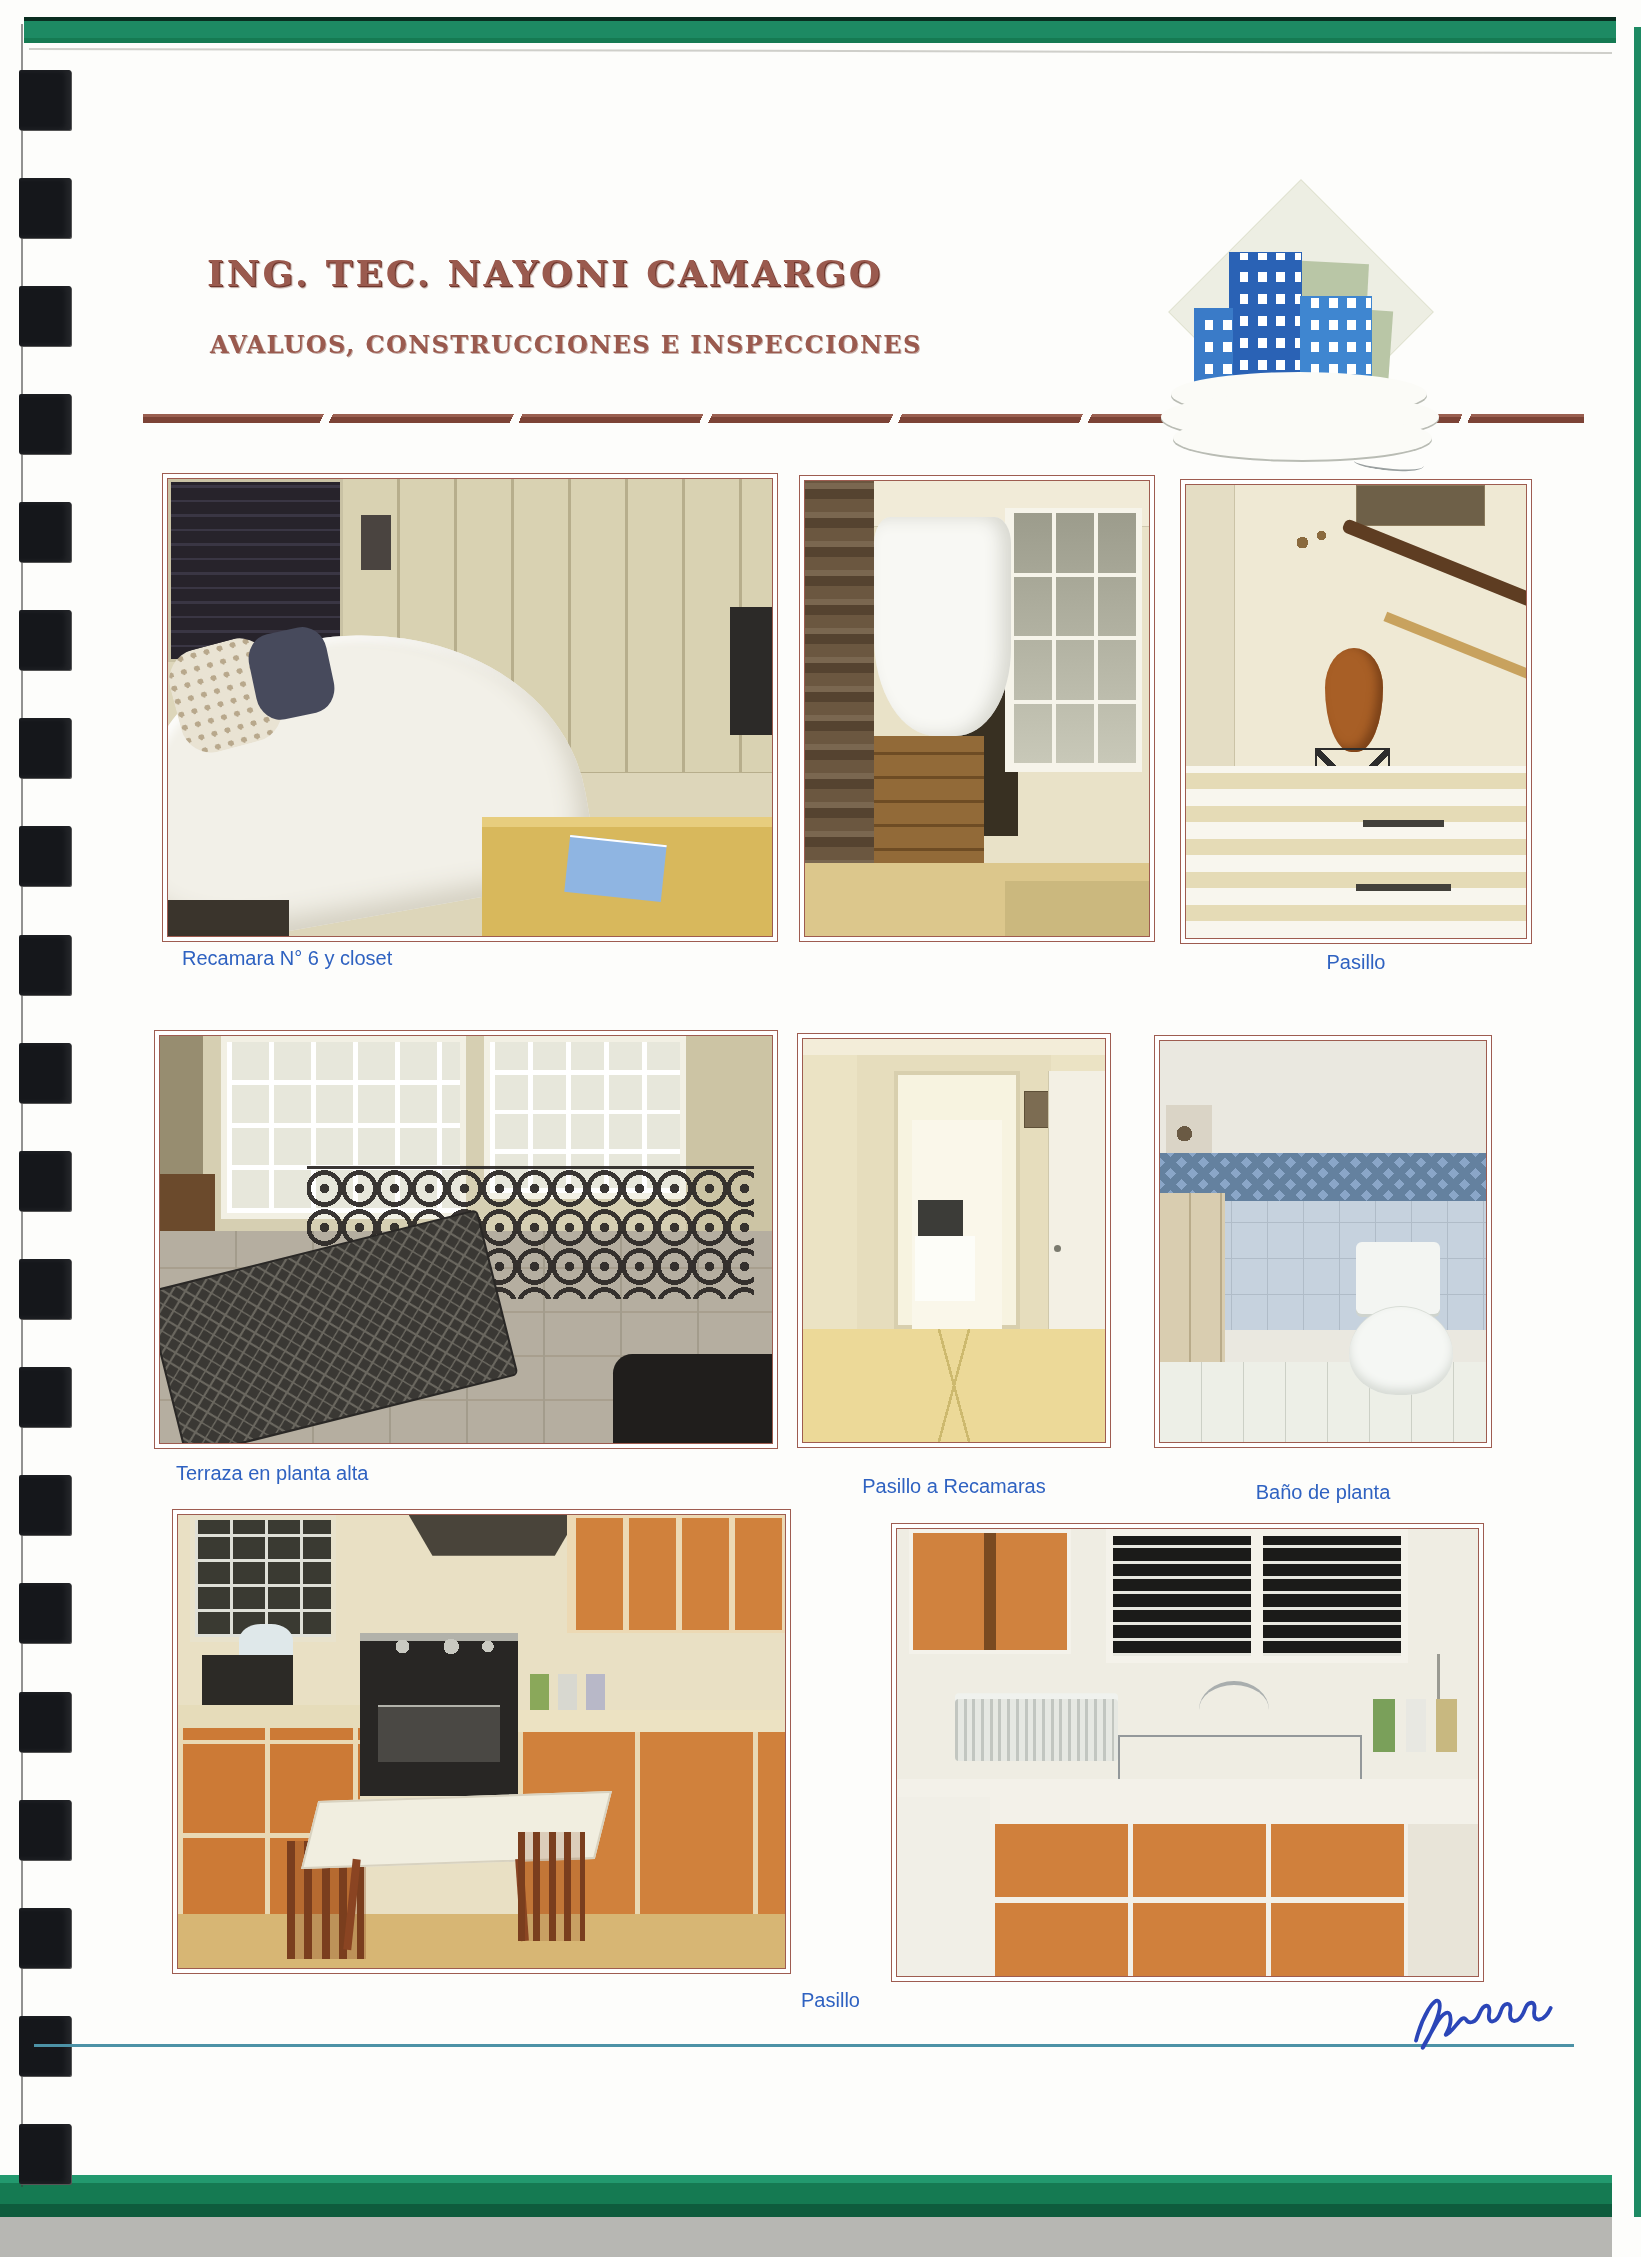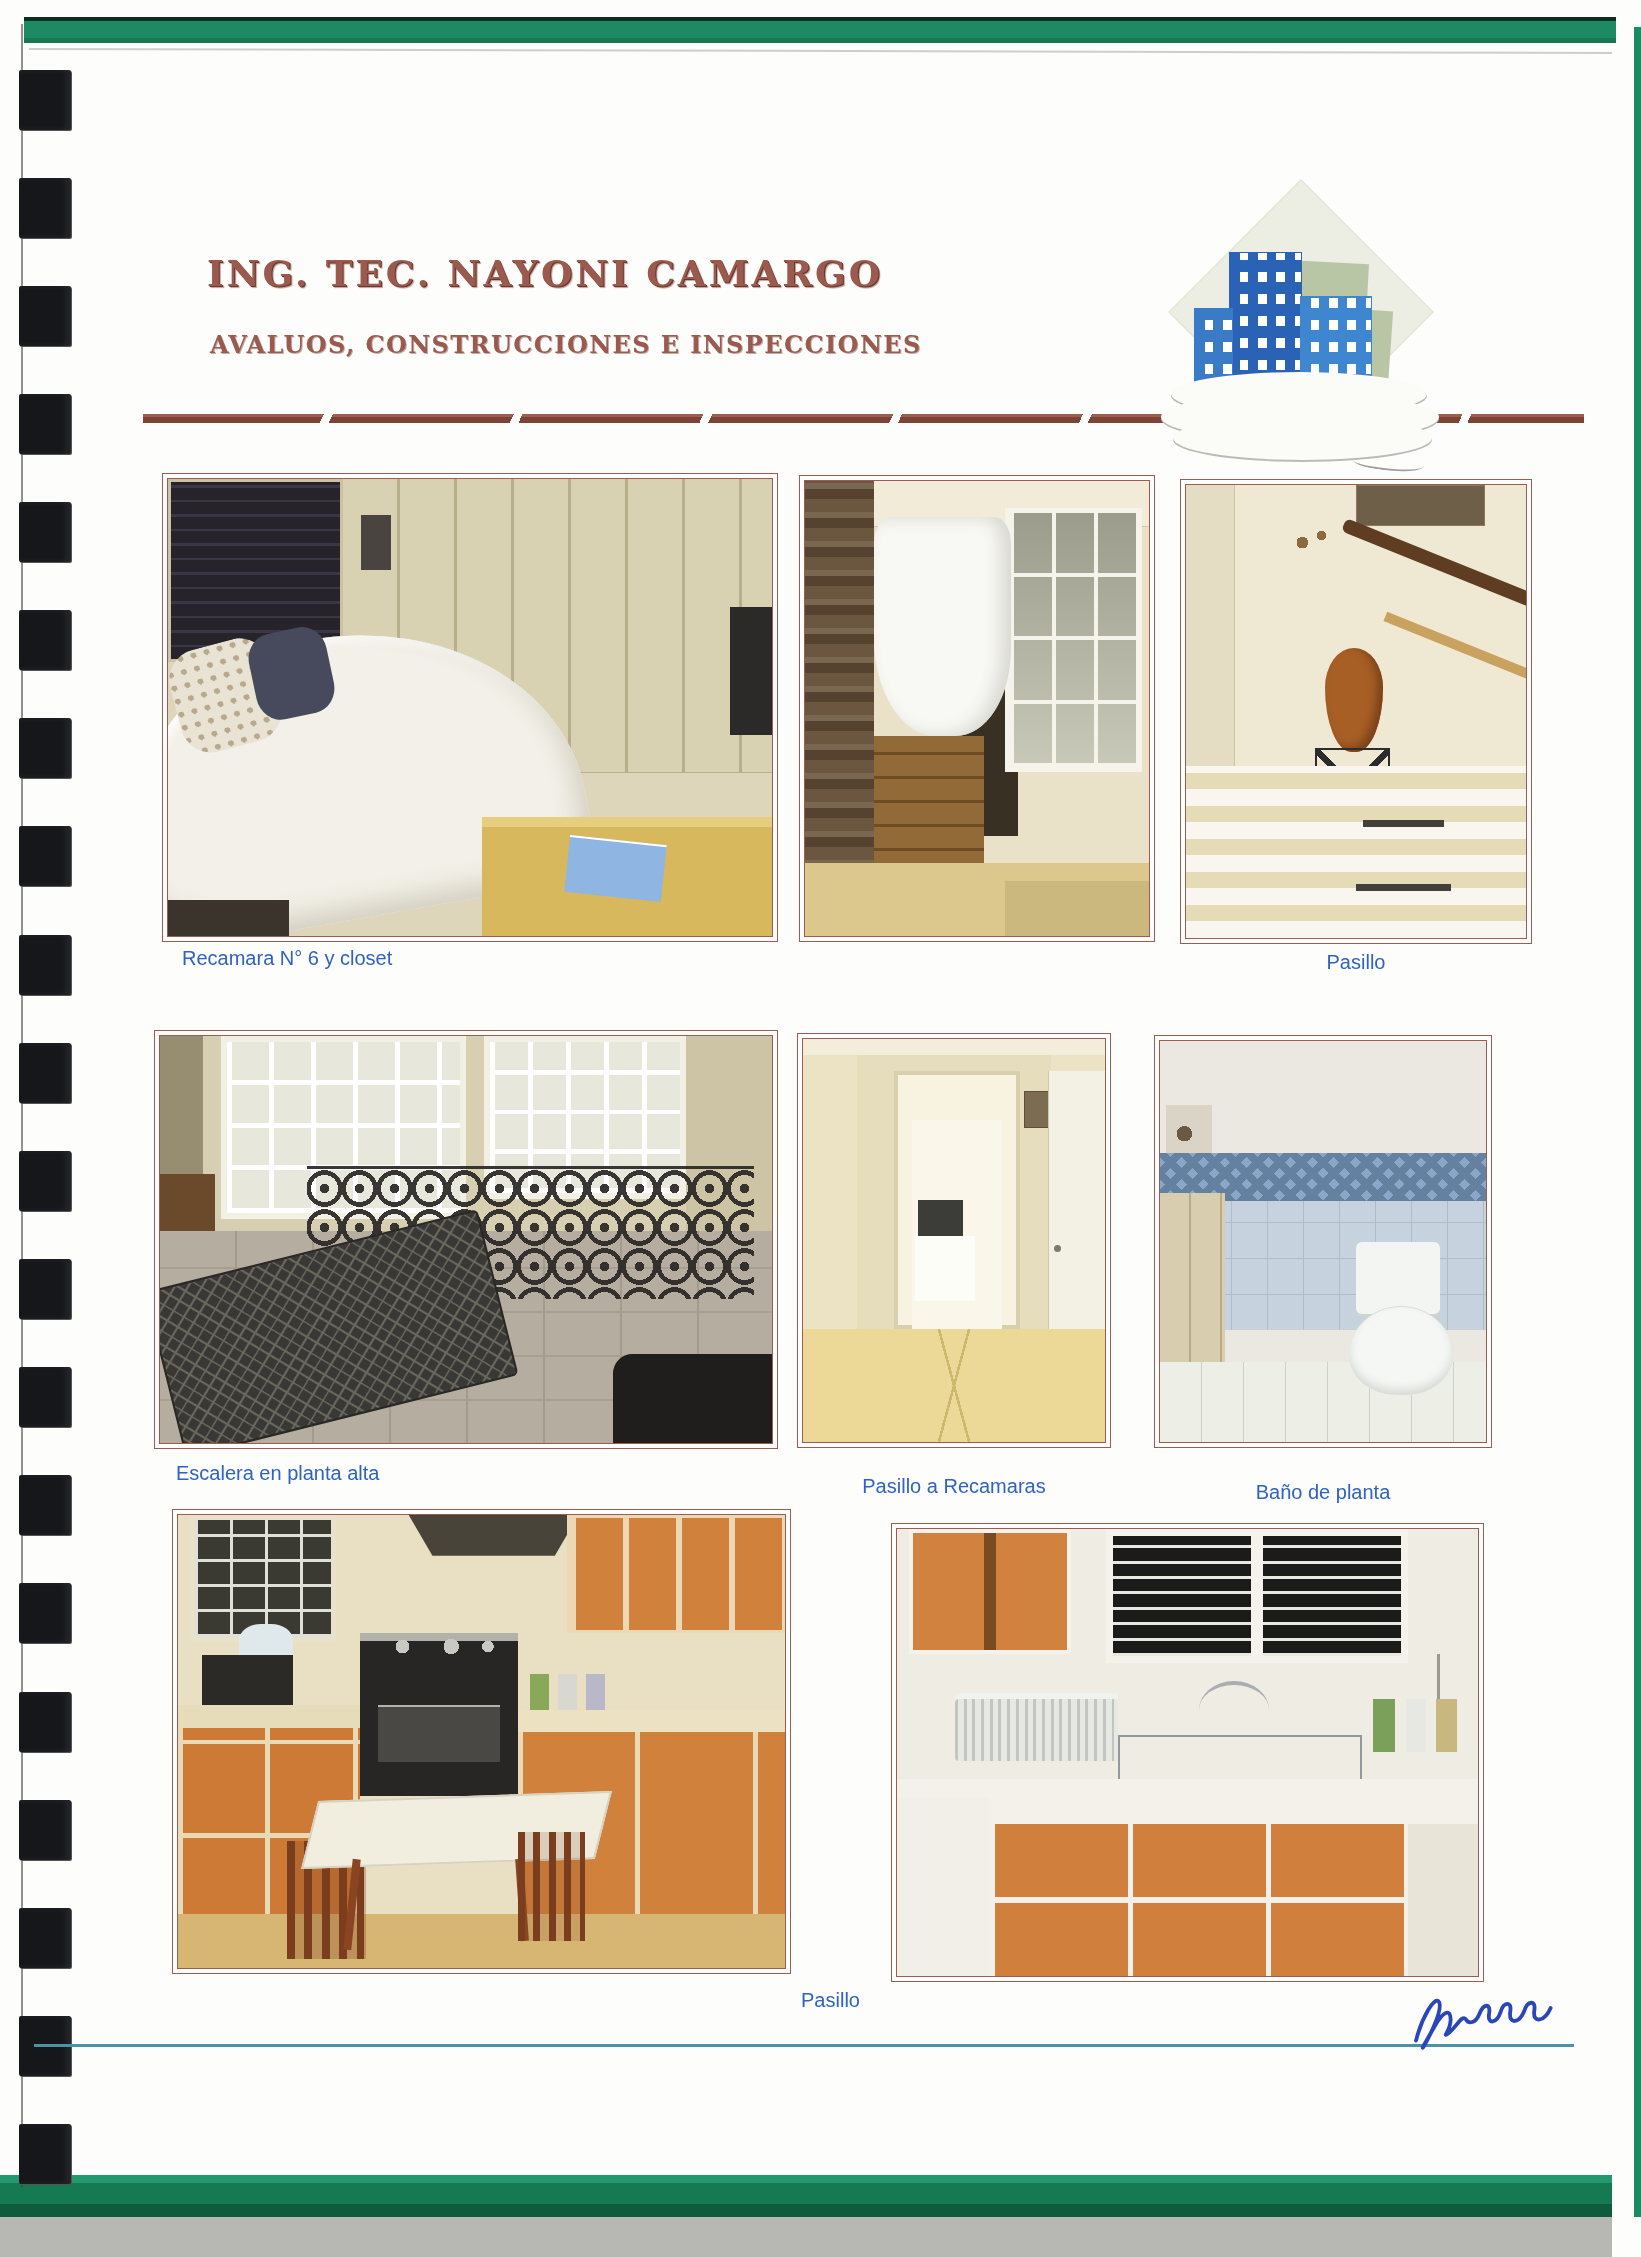--- a/index.html
+++ b/index.html
@@ -251,21 +251,21 @@
       <div class="el" style="left:0;top:80%;width:100%;height:20%;
         background:repeating-linear-gradient(90deg,transparent 0 41px,#ccd0c6 41px 42px),#edefe7;"></div>
       <div class="el" style="left:60%;top:50%;width:26%;height:18%;
         background:#f3f5f2;border-radius:5.8px;box-shadow:0 2.9px 0 #cfd4ce;"></div>
       <div class="el" style="left:58%;top:66%;width:32%;height:22%;
         background:#f5f7f4;border-radius:50% 50% 45% 45%/55% 55% 45% 45%;border-top:1.9px solid #d8ddd6;
         box-shadow:inset 0 -5.8px 9.7px #d6dad4;"></div>
     </div>
   </div>
 
-  <div class="caption" style="left:176px;top:1462px;width:406px;">Escalera en planta alta</div>
+  <div class="caption" style="left:176px;top:1462px;width:406px;">Terraza en planta alta</div>
   <div class="caption center" style="left:797px;top:1475px;width:314px;">Pasillo a Recamaras</div>
   <div class="caption center" style="left:1154px;top:1481px;width:338px;">Baño de planta</div>
 
   <div class="photo" style="left:172px;top:1509px;width:619px;height:465px;">
     <div class="inner" style="background:#e9e0c4;">
       <div class="el" style="left:38%;top:0;width:28%;height:9%;
         background:#49443a;clip-path:polygon(0 0,100% 0,86% 100%,14% 100%);"></div>
       <div class="el" style="left:64%;top:0;width:36%;height:26%;
         background:repeating-linear-gradient(90deg,#ecd9b4 0 5.8px,transparent 5.8px 25%),#d0813c;
         border:3.9px solid #ecd9b4;box-sizing:border-box;"></div>

